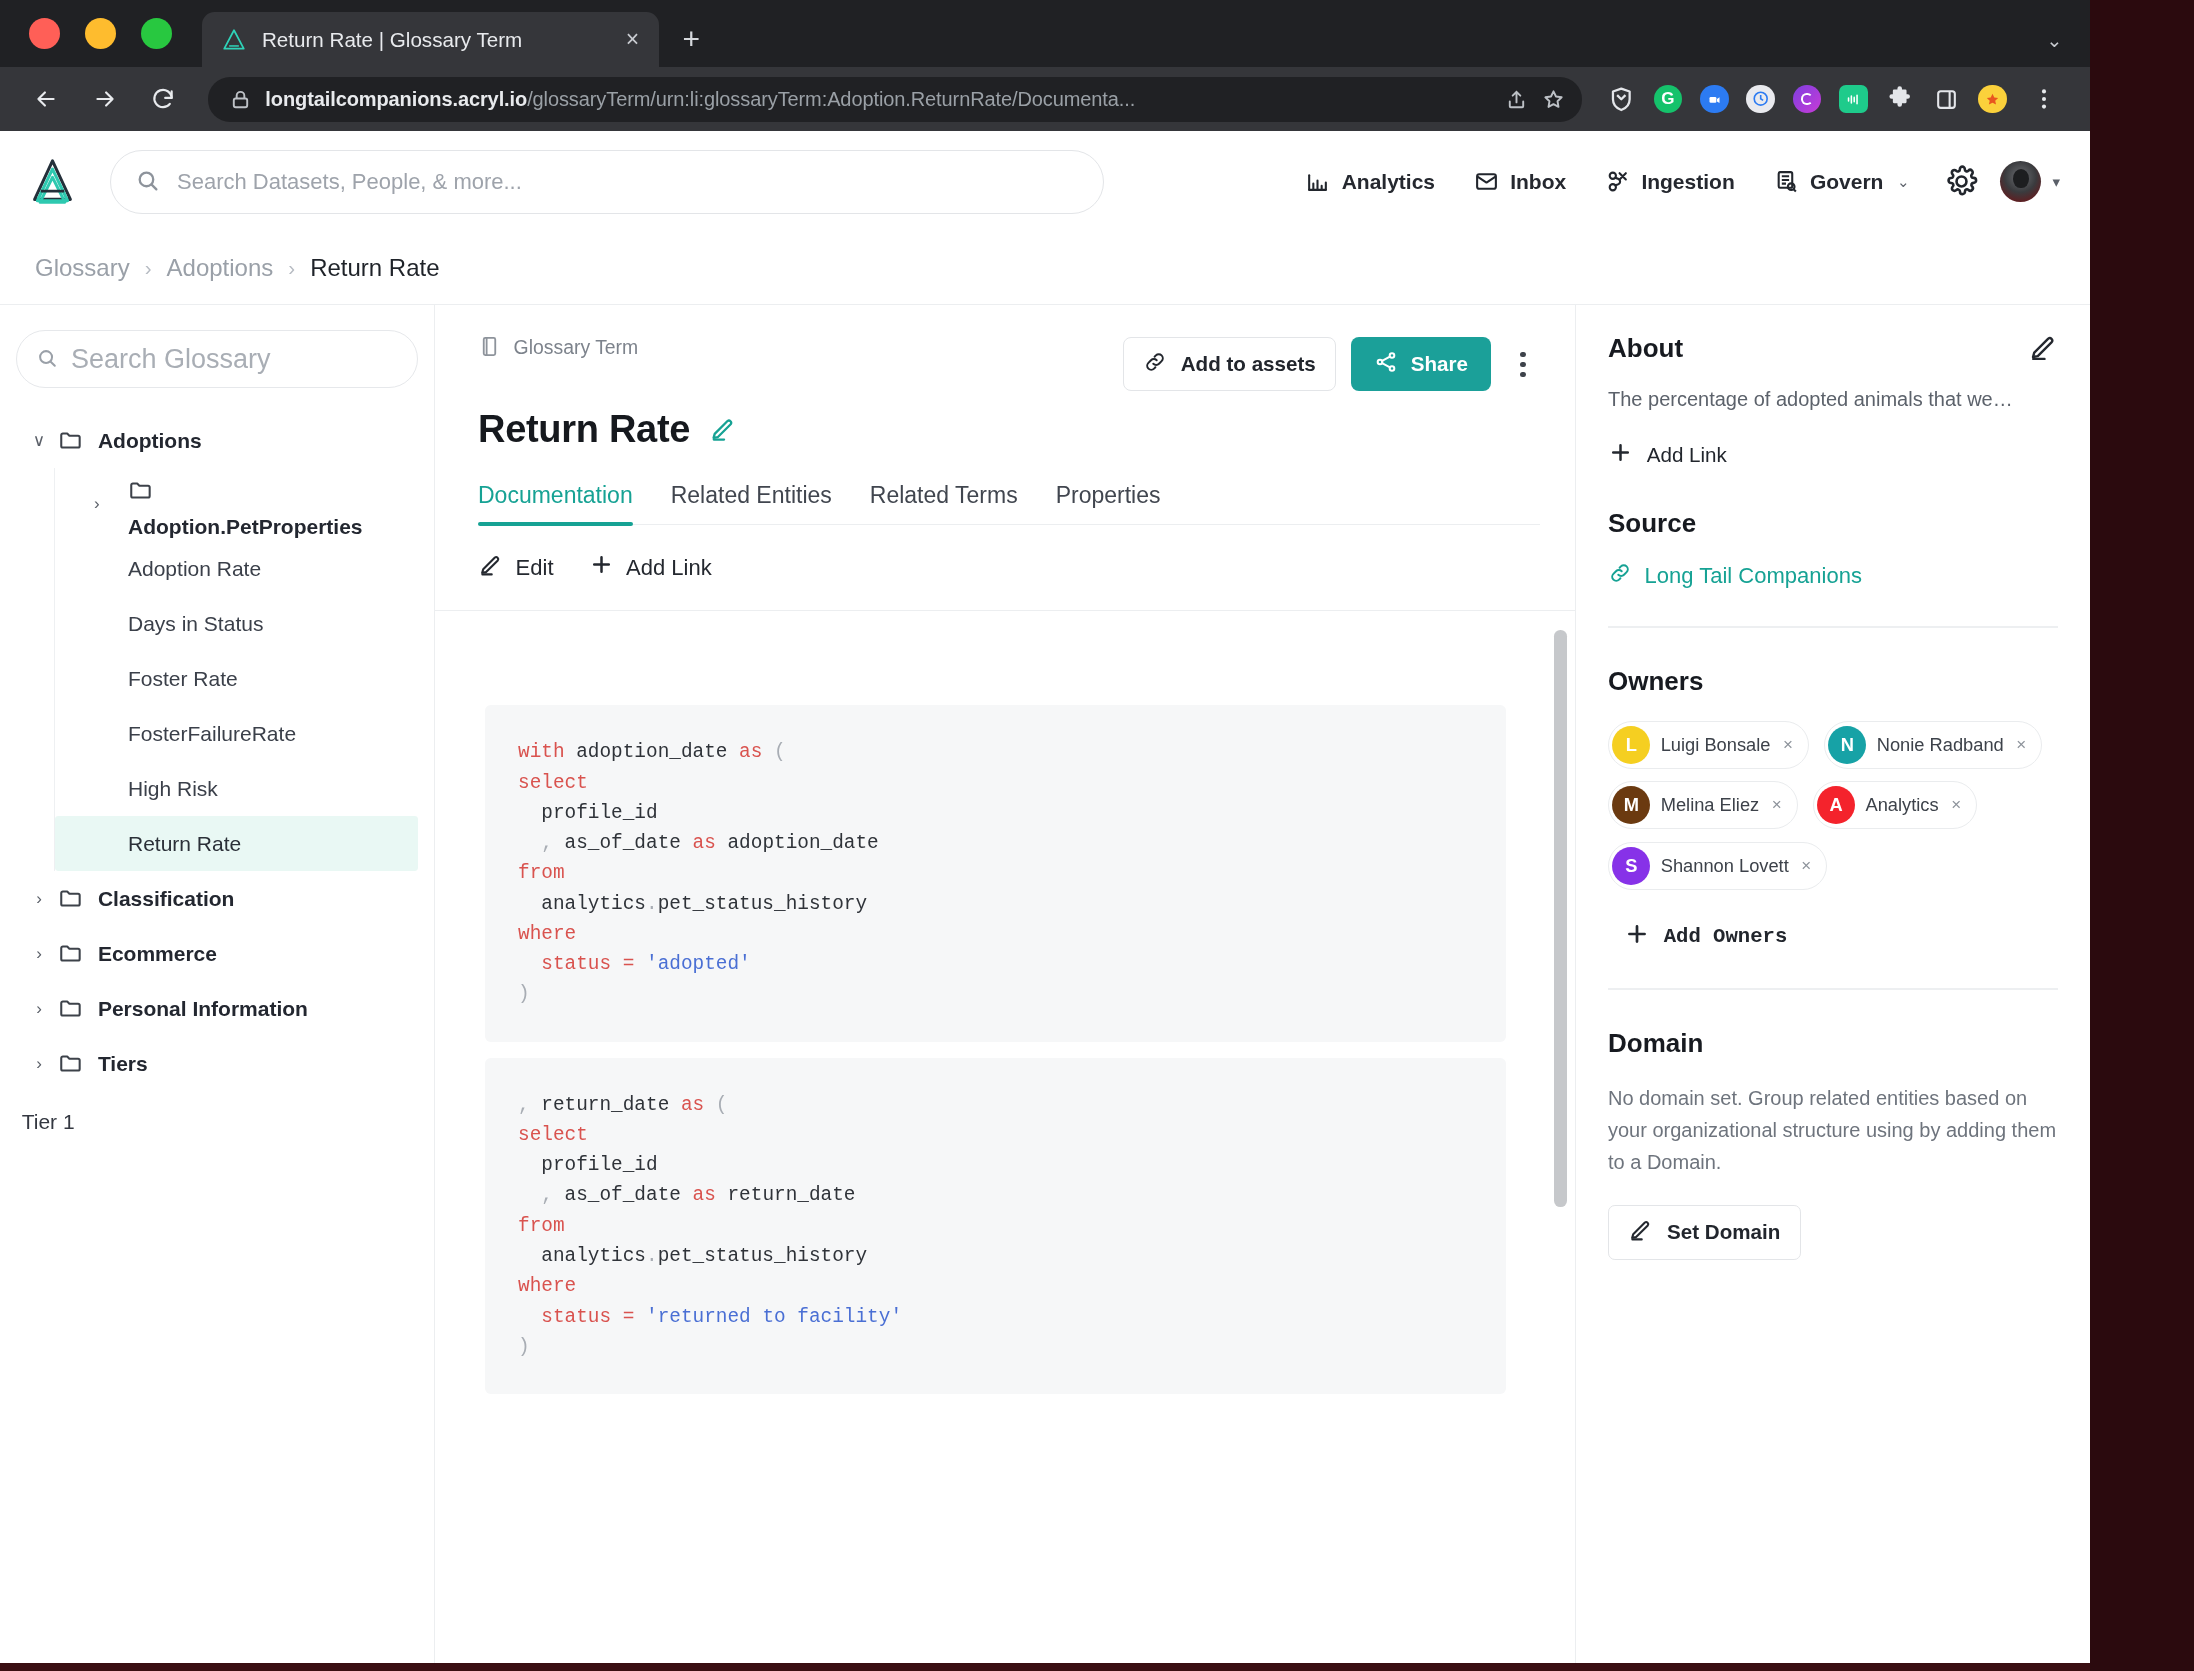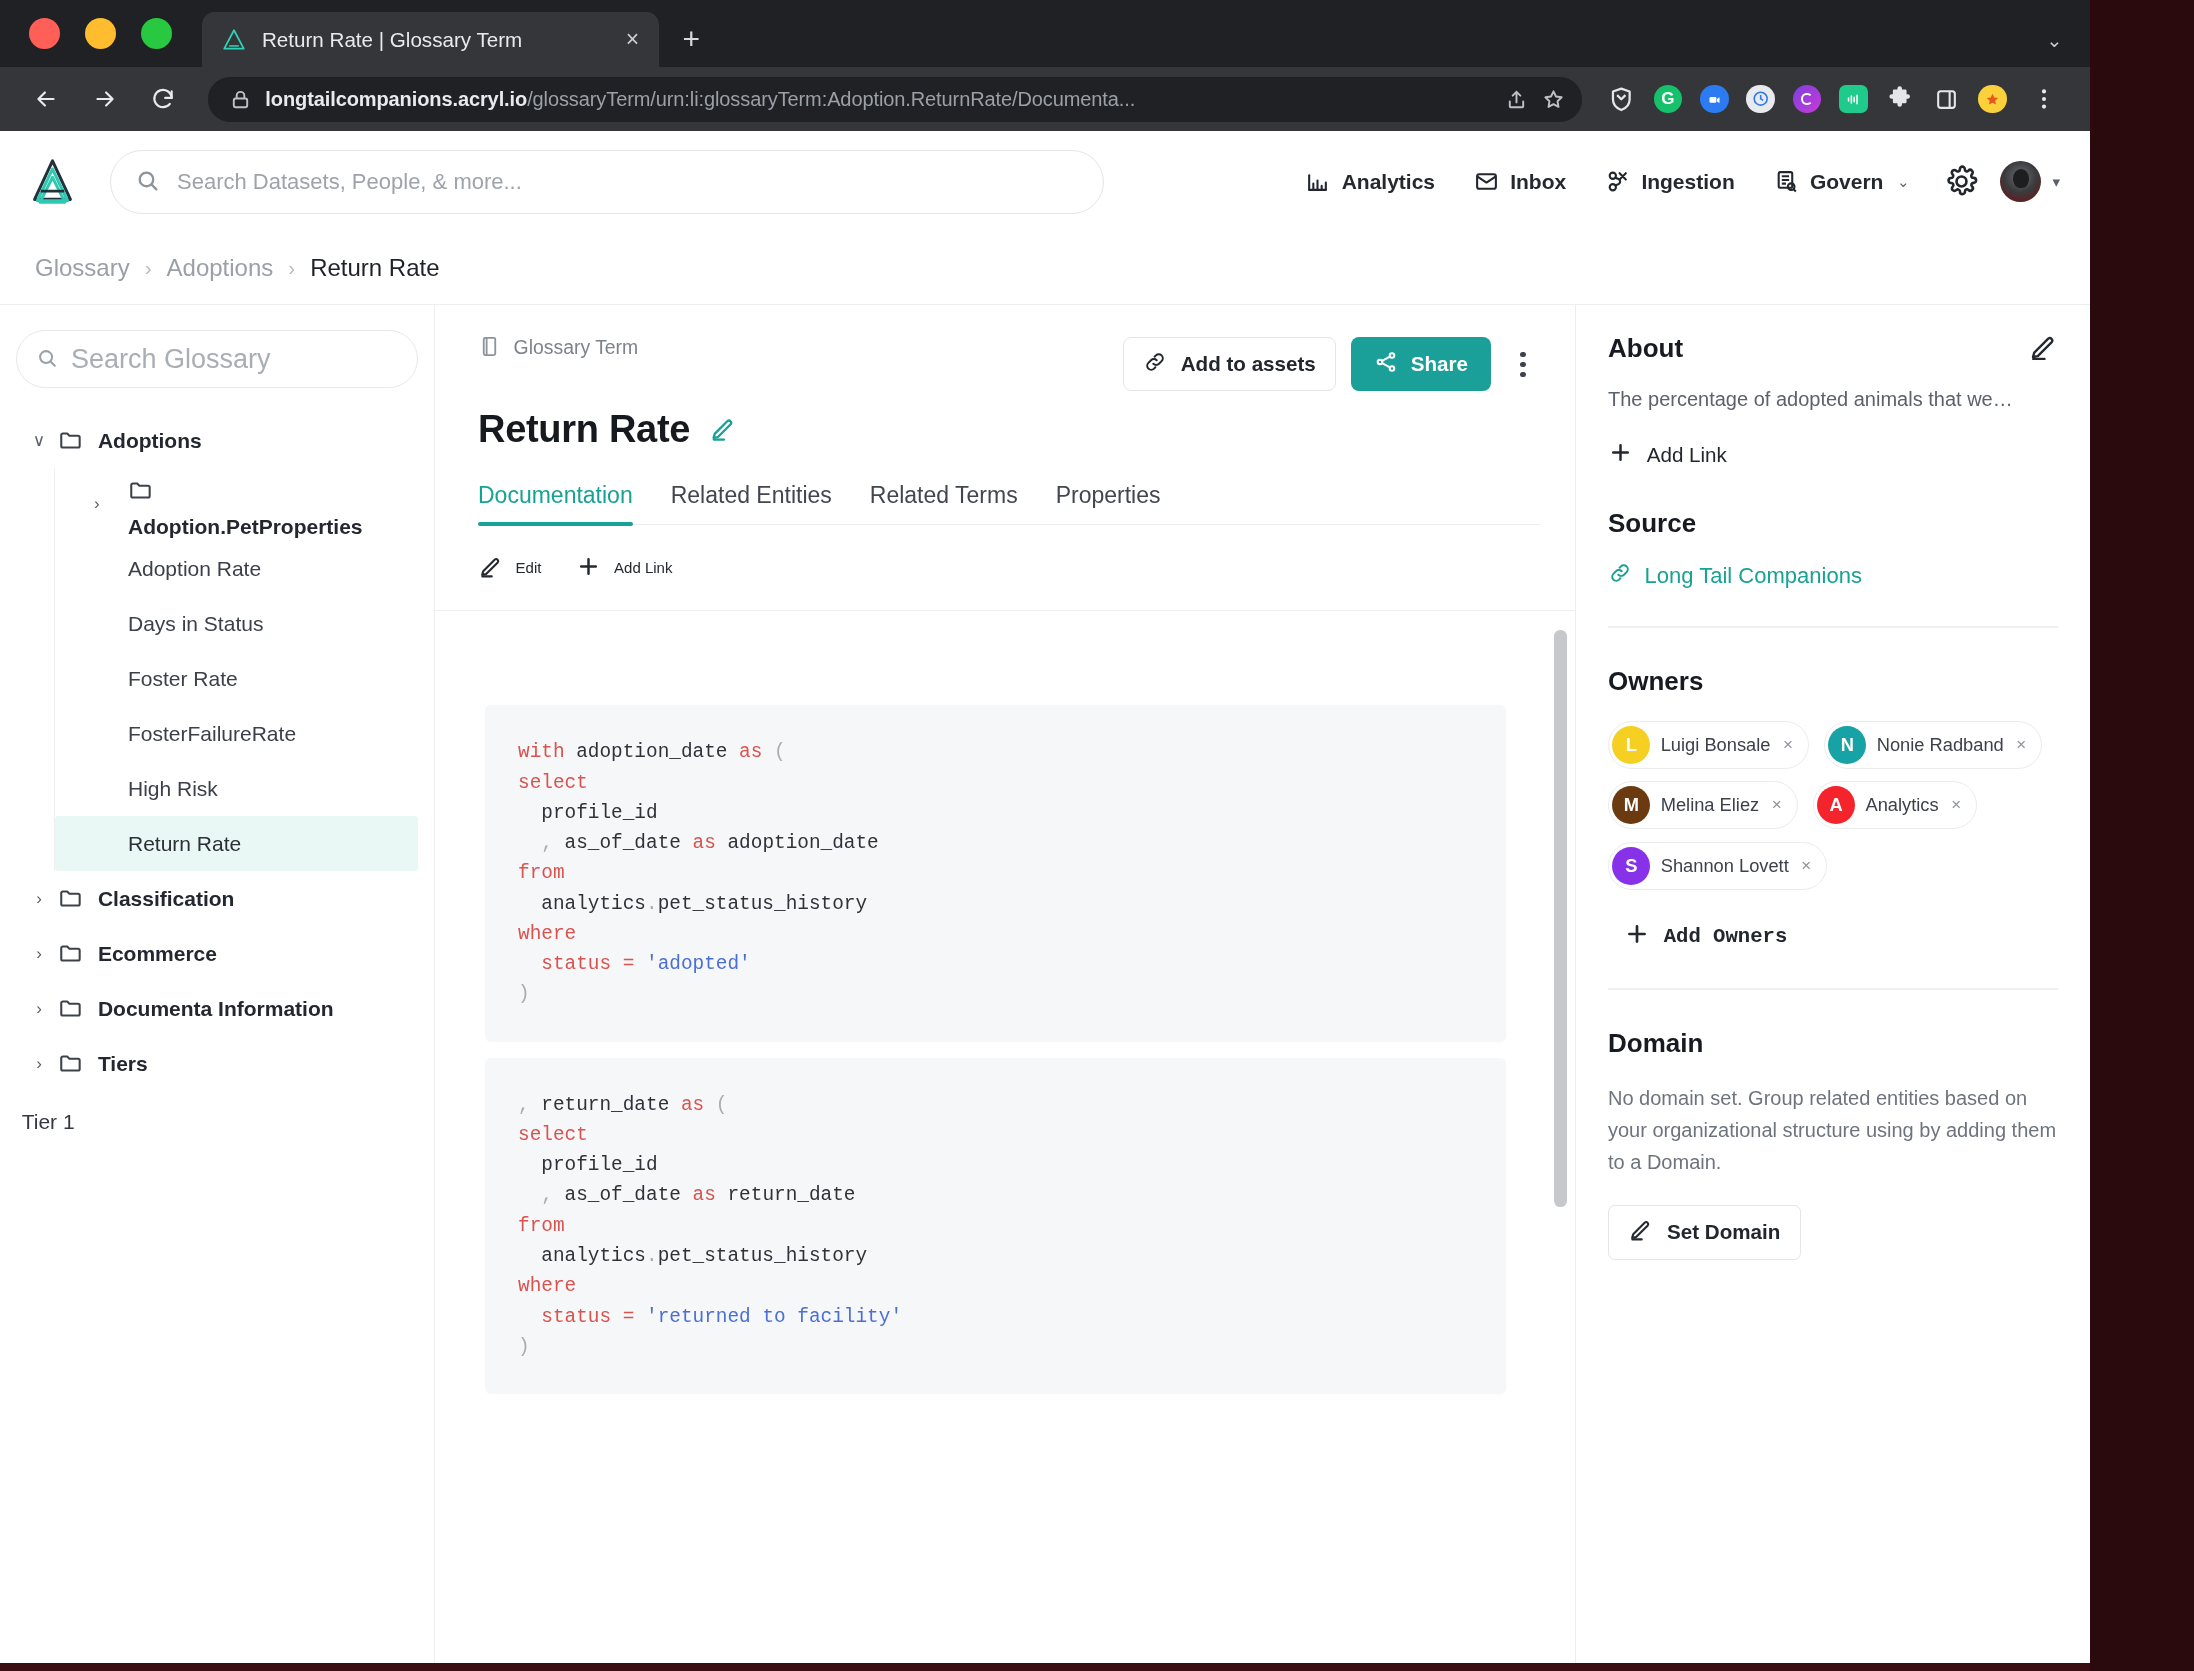--- a/index.html
+++ b/index.html
@@ -125,21 +125,21 @@
 
   .title-row { display: flex; align-items: center; gap: 19.4px; margin-top: 17px; }
   .title { font-size: 38px; font-weight: 700; color: #16191e; letter-spacing: -0.3px; }
 
   .tabs { display: flex; gap: 0; margin-top: 31px; border-bottom: 1.7px solid #eceef0; }
   .tab-it { padding: 0 0 15px 0; margin-right: 38px; font-size: 23px; color: #41464f; cursor: pointer; position: relative; white-space: nowrap; }
   .tab-it.active { color: #16a294; font-weight: 500; }
   .tab-it.active::after { content:""; position:absolute; left: 0; right: 0; bottom: -1.7px; height: 4px; background: #16a294; border-radius: 2.3px; }
 
   .doc-toolbar { height: 86px; display: flex; align-items: center; padding: 0 43px; gap: 35px; border-bottom: 1.7px solid #eceef0; flex-shrink: 0; }
-  .dt-btn { display: flex; align-items: center; gap: 12.6px; cursor: pointer; font-size: 15px; color: #24282f; font-weight: 500; }
+  .dt-btn { display: flex; align-items: center; gap: 12.6px; cursor: pointer; font-size: 22px; color: #24282f; font-weight: 500; }
 
   .doc-scroll { flex: 1; overflow: hidden; position: relative; padding: 0 0 0 0; }
   .doc-inner { padding: 59px 69px 0 50px; }
   .doc-p { font-size: 24px; line-height: 1.52; color: #31353d; max-width: 1034px; }
   .codeblock {
     margin-top: 35px; background: #f6f7f8; border-radius: 5.7px; padding: 32px 33px;
     font-family: "Liberation Mono", monospace; font-size: 19.4px; line-height: 1.56;
     white-space: pre; color: #2f3339; overflow: hidden;
   }
   .k { color: #d9534f; }
@@ -464,21 +464,21 @@
             <span class="fold"><svg viewBox="0 0 24 24" width="26" height="26" fill="none" stroke="#3d424a" stroke-width="1.9" stroke-linejoin="round">
                   <path d="M3 7.5a1.5 1.5 0 0 1 1.5-1.5h4l2 2h8A1.5 1.5 0 0 1 20 9.5v8a1.5 1.5 0 0 1-1.5 1.5h-14A1.5 1.5 0 0 1 3 17.5z"></path>
                 </svg></span>
             <span class="tlabel">Ecommerce</span>
           </div>
           <div class="tnode group">
             <span class="tw">›</span>
             <span class="fold"><svg viewBox="0 0 24 24" width="26" height="26" fill="none" stroke="#3d424a" stroke-width="1.9" stroke-linejoin="round">
                   <path d="M3 7.5a1.5 1.5 0 0 1 1.5-1.5h4l2 2h8A1.5 1.5 0 0 1 20 9.5v8a1.5 1.5 0 0 1-1.5 1.5h-14A1.5 1.5 0 0 1 3 17.5z"></path>
                 </svg></span>
-            <span class="tlabel">Documenta Information</span>
+            <span class="tlabel">Personal Information</span>
           </div>
           <div class="tnode group">
             <span class="tw">›</span>
             <span class="fold"><svg viewBox="0 0 24 24" width="26" height="26" fill="none" stroke="#3d424a" stroke-width="1.9" stroke-linejoin="round">
                   <path d="M3 7.5a1.5 1.5 0 0 1 1.5-1.5h4l2 2h8A1.5 1.5 0 0 1 20 9.5v8a1.5 1.5 0 0 1-1.5 1.5h-14A1.5 1.5 0 0 1 3 17.5z"></path>
                 </svg></span>
             <span class="tlabel">Tiers</span>
           </div>
 
           <div class="tier1">Tier 1</div>

